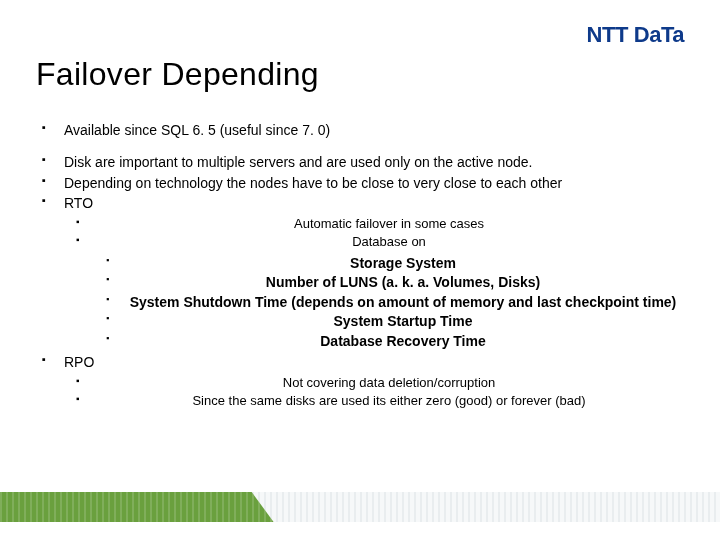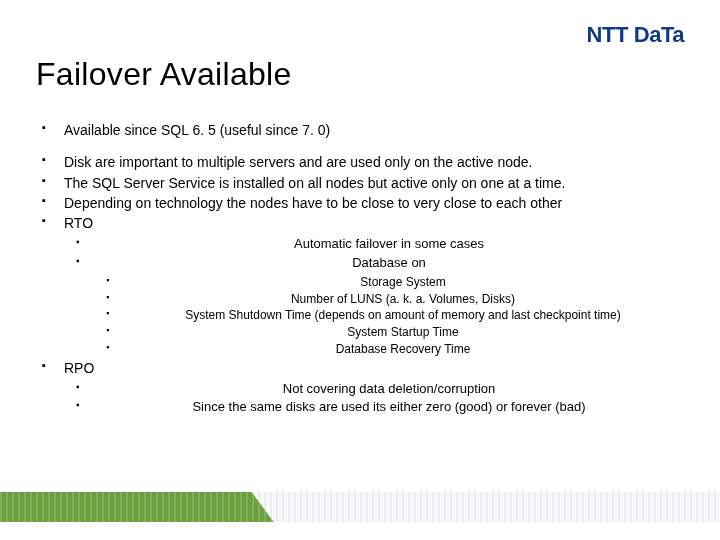--- a/index.html
+++ b/index.html
@@ -11,43 +11,42 @@
   .title { position: absolute; top: 56px; left: 36px; font-size: 32px; font-weight: 400; letter-spacing: 0.3px; }
   .content { position: absolute; top: 120px; left: 36px; right: 36px; }
   ul { list-style: none; }
   ul.level1 > li { position: relative; padding-left: 28px; font-size: 14px; line-height: 1.45; }
   ul.level1 > li::before { content: "\25AA"; position: absolute; left: 6px; top: 0; font-size: 11px; color: #000; }
   ul.level1 > li.spaced { margin-top: 12px; }
   ul.level2 { margin-top: 2px; margin-left: 6px; }
   ul.level2 > li { position: relative; padding-left: 24px; font-size: 13px; line-height: 1.4; text-align: center; }
   ul.level2 > li::before { content: "\25AA"; position: absolute; left: 6px; top: 0; font-size: 10px; color: #000; }
   ul.level3 { margin-top: 2px; margin-left: 6px; }
-  ul.level3 > li { position: relative; padding-left: 22px; font-size: 12px; line-height: 1.4; }
+  ul.level3 > li { position: relative; padding-left: 22px; font-size: 14px; line-height: 1.4; font-weight: bold; }
   ul.level3 > li::before { content: "\25AA"; position: absolute; left: 6px; top: 0; font-size: 9px; color: #000; }
   .footer-band { position: absolute; left: 0; right: 0; bottom: 18px; height: 30px; }
   .band-white { position: absolute; inset: 0; background: repeating-linear-gradient(90deg, #e9edef 0 2px, #f6f8f9 2px 6px); }
   .band-green { position: absolute; top: 0; bottom: 0; left: 0; width: 38%; background: #6aa03e; clip-path: polygon(0 0, 92% 0, 100% 100%, 0 100%); }
   .band-green::after { content:""; position:absolute; inset:0; background: repeating-linear-gradient(90deg, rgba(255,255,255,0.15) 0 2px, rgba(0,0,0,0) 2px 6px); }
 </style>
 </head>
 <body>
 
 <div class="slide">
 
   <div class="logo">
     <span class="logo-text">NTT<span class="gap"></span>DaTa</span>
   </div>
 
-  <h1 class="title">Failover Available</h1>
+  <h1 class="title">Failover Depending</h1>
 
   <div class="content">
     <ul class="level1">
       <li><span>Available since SQL 6. 5 (useful since 7. 0)</span></li>
       <li class="spaced"><span>Disk are important to multiple servers and are used only on the active node.</span></li>
-      <li><span>The SQL Server Service is installed on all nodes but active only on one at a time.</span></li>
       <li><span>Depending on technology the nodes have to be close to very close to each other</span></li>
       <li>
         <span>RTO</span>
         <ul class="level2">
           <li><span>Automatic failover in some cases</span></li>
           <li>
             <span>Database on</span>
             <ul class="level3">
               <li><span>Storage System</span></li>
               <li><span>Number of LUNS (a. k. a. Volumes, Disks)</span></li>

